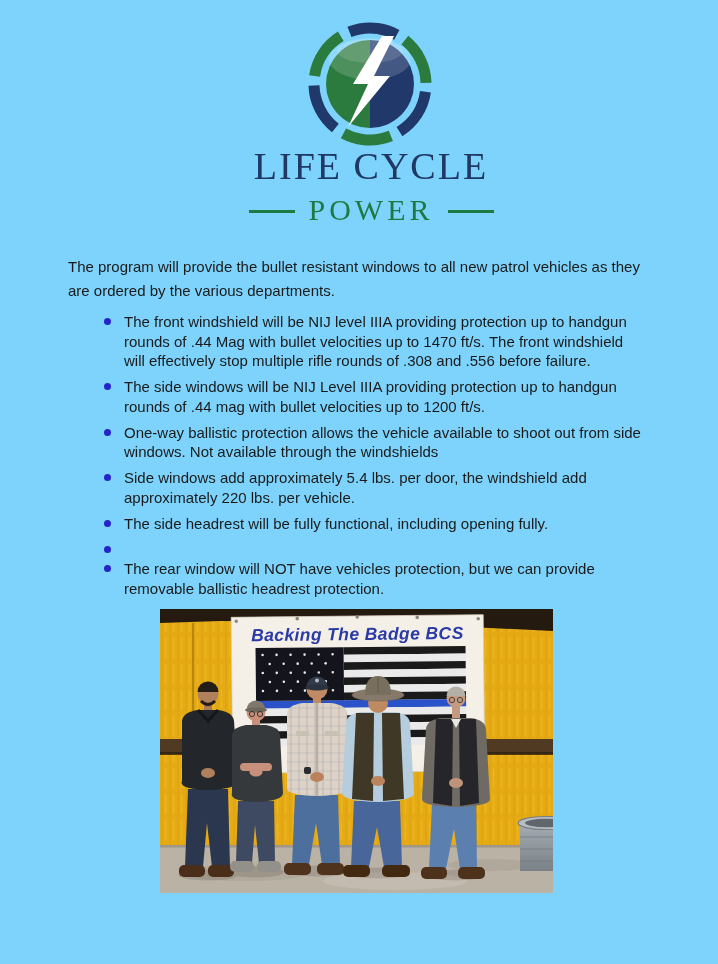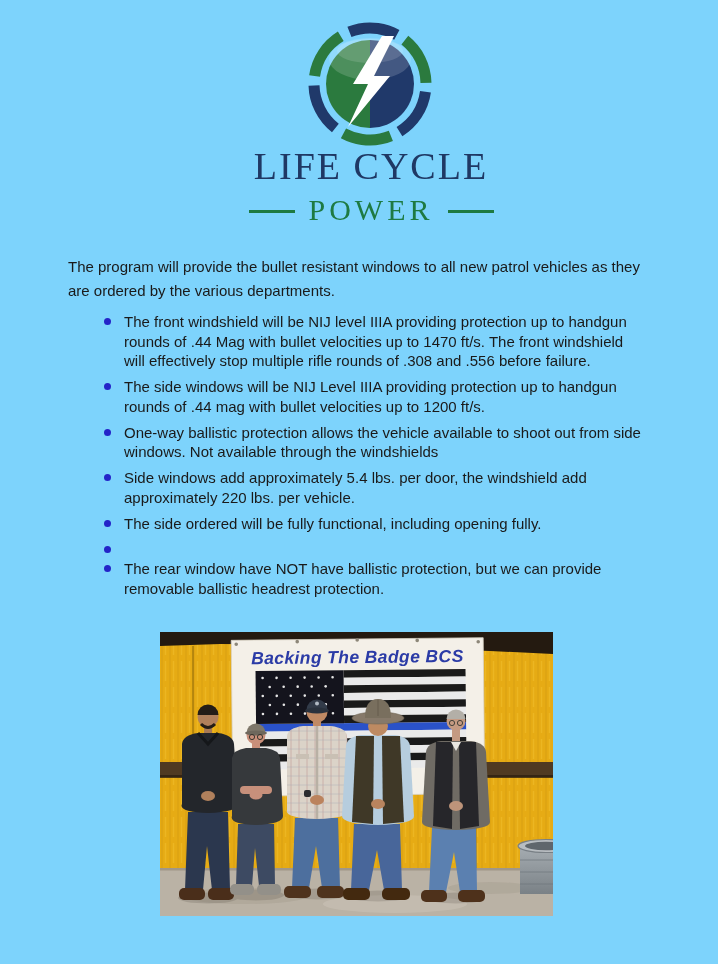--- a/index.html
+++ b/index.html
@@ -35,21 +35,21 @@
   }
   .bullets li {
     display:flex; gap:13px; margin:0 0 6.5px 0;
     font-size:15px; line-height:19.5px;
   }
   .dot {
     flex:0 0 auto; width:7px; height:7px; border-radius:50%;
     background:#2424c8; margin-top:6px;
   }
   
-  .photo { position:absolute; left:160px; top:632px; width:393px; height:332px; }
+  .photo { position:absolute; left:160px; top:609px; width:393px; height:332px; }
 </style>
 </head>
 <body>
 
 <div class="page">
 
   <div class="logo-block">
     <svg class="logo-mark" width="148" height="128" viewBox="0 0 148 128">
 
       <g transform="rotate(8 74 62)">
@@ -85,28 +85,28 @@
     <li>
         <span class="dot"></span>
         <span>One-way ballistic protection allows the vehicle available to shoot out from side windows. Not available through the windshields</span>
       </li>
     <li>
         <span class="dot"></span>
         <span>Side windows add approximately 5.4 lbs. per door, the windshield add approximately 220 lbs. per vehicle.</span>
       </li>
     <li>
         <span class="dot"></span>
-        <span>The side ordered will be fully functional, including opening fully.</span>
-      </li>
-    <li>
-        <span class="dot"></span>
-      </li>
-    <li>
-        <span class="dot"></span>
-        <span>The rear window have NOT have ballistic protection, but we can provide removable ballistic headrest protection.</span>
+        <span>The side headrest will be fully functional, including opening fully.</span>
+      </li>
+    <li>
+        <span class="dot"></span>
+      </li>
+    <li>
+        <span class="dot"></span>
+        <span>The rear window will NOT have vehicles protection, but we can provide removable ballistic headrest protection.</span>
       </li>
   </ul>
 
   <div class="photo">
     <svg width="393" height="284" viewBox="0 0 393 284">
       <defs>
         <pattern id="foam" width="8" height="26" patternUnits="userSpaceOnUse">
           <rect width="8" height="26" fill="none"></rect>
           <path d="M2,0 V26" stroke="#d0990d" stroke-width="1.4" opacity="0.55"></path>
           <path d="M5.5,3 V23" stroke="#f3c233" stroke-width="1.4" opacity="0.55"></path>

